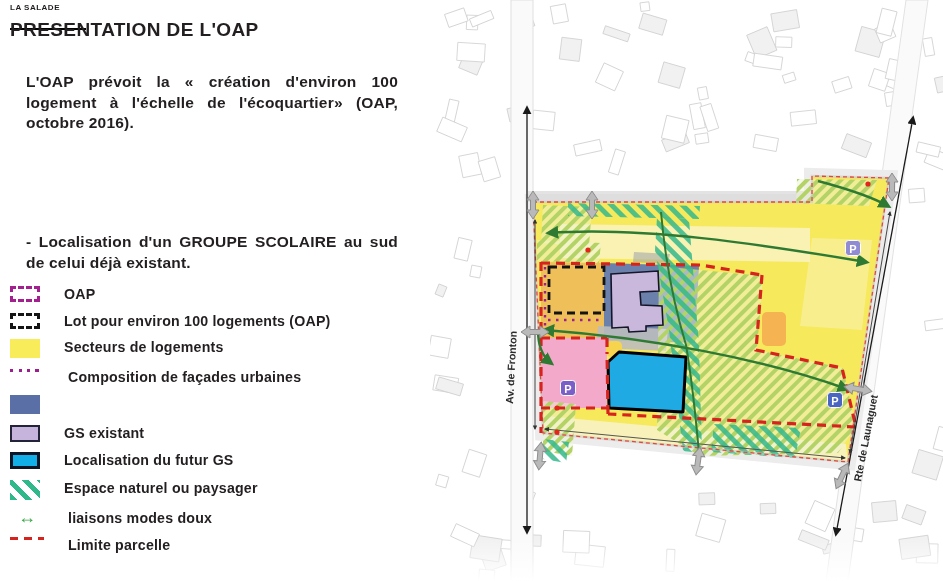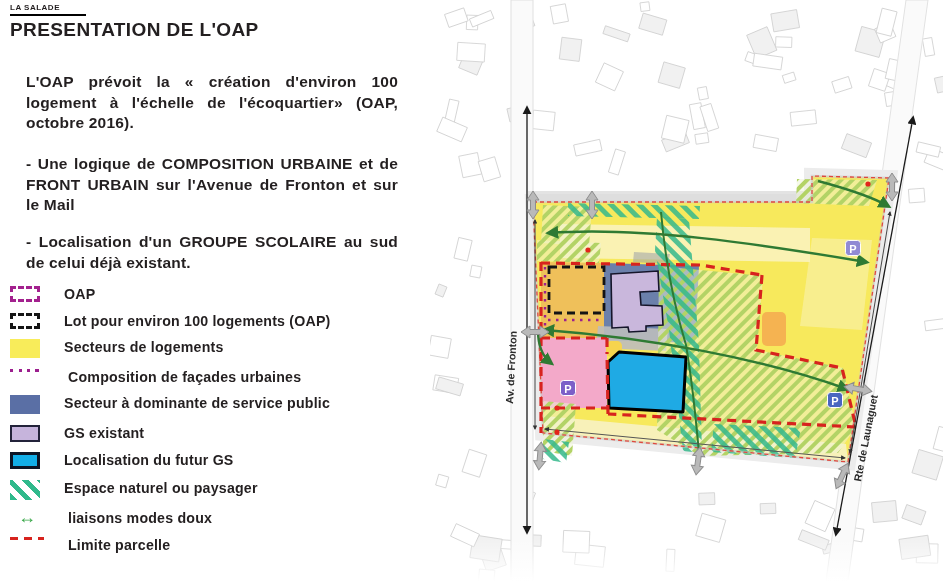--- a/index.html
+++ b/index.html
@@ -1,20 +1,20 @@
 <!DOCTYPE html>
 <html><head>
 <meta charset="utf-8">
 <style>
   html,body{margin:0;padding:0;background:#ffffff;}
   .stage{position:relative;width:943px;height:581px;background:#fff;overflow:hidden;
          font-family:"Liberation Sans",sans-serif;color:#231f20;}
   
   .tag{position:absolute;left:10px;top:3px;font-size:8px;font-weight:700;letter-spacing:.5px;
-       border-bottom:2.5px solid #000;padding:0 26px 2px 0;}
+       border-bottom:2.5px solid #000;padding:0 26px 16px 0;}
   .title{position:absolute;left:10px;top:19px;font-size:19px;font-weight:700;letter-spacing:.4px;}
   .para{position:absolute;left:10px;width:372px;margin:16px;font-size:15.5px;font-weight:700;
         line-height:20.5px;letter-spacing:.2px;text-align:justify;}
   #p1{top:56px;} #p2{top:138px;} #p3{top:216px;}
   
   #legend{position:absolute;left:10px;top:286px;width:420px;}
   .legend-row{display:flex;align-items:flex-start;margin-bottom:10.5px;}
   .legend-row .lbl{font-size:14.2px;font-weight:700;letter-spacing:.2px;margin-left:24px;}
   .sw{width:30px;height:15px;flex:0 0 auto;box-sizing:border-box;}
   .sw-oap{border:3px dashed #A3218E;height:16px;}
@@ -34,21 +34,20 @@
   svg text{font-family:"Liberation Sans",sans-serif;}
 </style>
 </head>
 <body>
 
 <div class="stage">
 
   <div class="tag">LA SALADE</div>
   <div class="title">PRESENTATION DE L'OAP</div>
   <p class="para" id="p1">L'OAP prévoit la « création d'environ 100 logement à l'échelle de l'écoquartier» (OAP, octobre 2016).</p>
-  <p class="para" id="p2">- Une logique de COMPOSITION URBAINE et de FRONT URBAIN sur l'Avenue de Fronton et sur le Mail</p>
   <p class="para" id="p3">- Localisation d'un GROUPE SCOLAIRE au sud de celui déjà existant.</p>
 
   <div id="legend">
       <div class="legend-row">
         <span class="sw sw-oap"></span>
         <span class="lbl">OAP</span>
       </div>
       <div class="legend-row">
         <span class="sw sw-lot"></span>
         <span class="lbl">Lot pour environ 100 logements (OAP)</span>
@@ -56,21 +55,20 @@
       <div class="legend-row">
         <span class="sw sw-logements"></span>
         <span class="lbl">Secteurs de logements</span>
       </div>
       <div class="legend-row">
         <span class="sw sw-facades"></span>
         <span class="lbl">Composition de façades urbaines</span>
       </div>
       <div class="legend-row">
         <span class="sw sw-service"></span>
-        <span class="lbl">Secteur à dominante de service public</span>
       </div>
       <div class="legend-row">
         <span class="sw sw-gs"></span>
         <span class="lbl">GS existant</span>
       </div>
       <div class="legend-row">
         <span class="sw sw-futur"></span>
         <span class="lbl">Localisation du futur GS</span>
       </div>
       <div class="legend-row">

